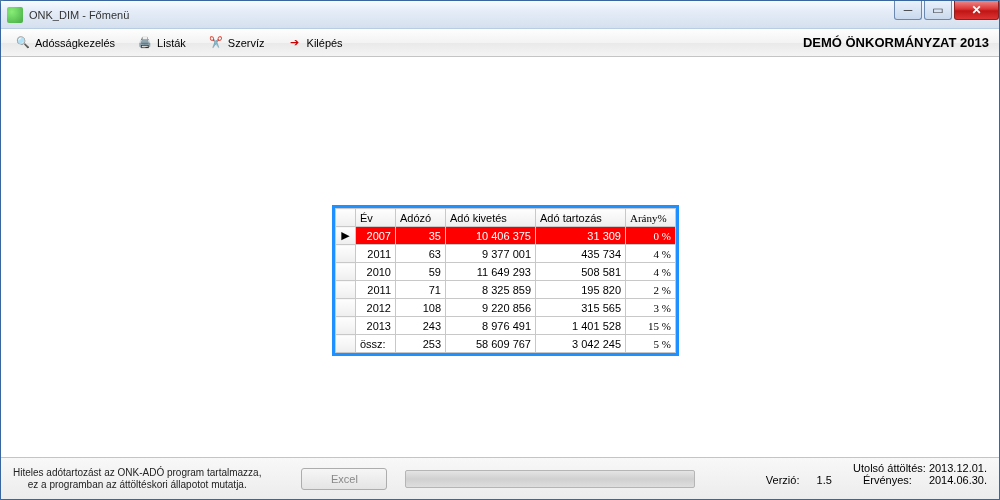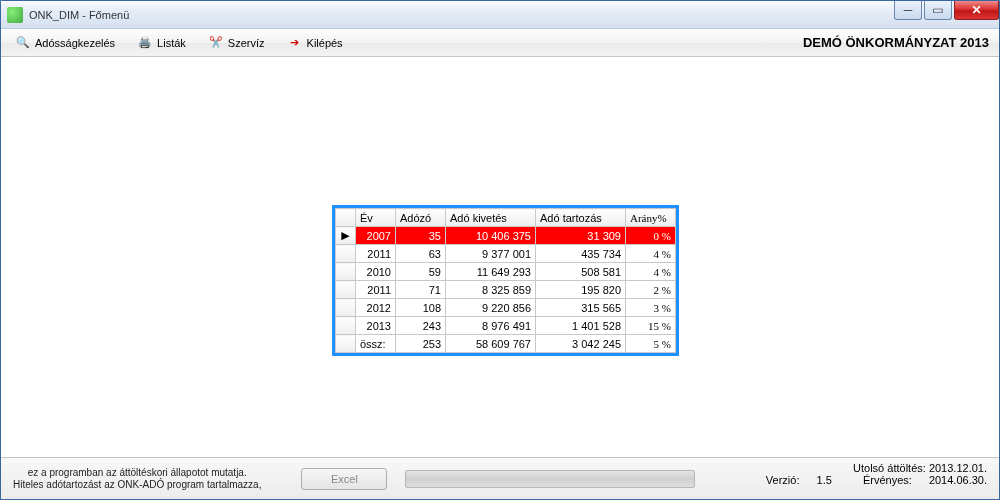--- a/index.html
+++ b/index.html
@@ -299,22 +299,22 @@
               <td class="col-tart">3 042 245</td>
               <td class="col-ar">5 %</td>
             </tr>
           </tbody>
       </table>
     </div>
   </div>
 
   <div class="footer">
     <div class="disclaimer">
+      <div>Hiteles adótartozást az ONK-ADÓ program tartalmazza,</div>
       <div style="text-align:center;">ez a programban az áttöltéskori állapotot mutatja.</div>
-      <div>Hiteles adótartozást az ONK-ADÓ program tartalmazza,</div>
     </div>
     <div class="excel-btn">Excel</div>
     <div class="progress"></div>
     <div class="right">
       <div class="line1">
         <span>Utolsó áttöltés:</span>
         <span>2013.12.01.</span>
       </div>
       <div class="line2">
         <span>

